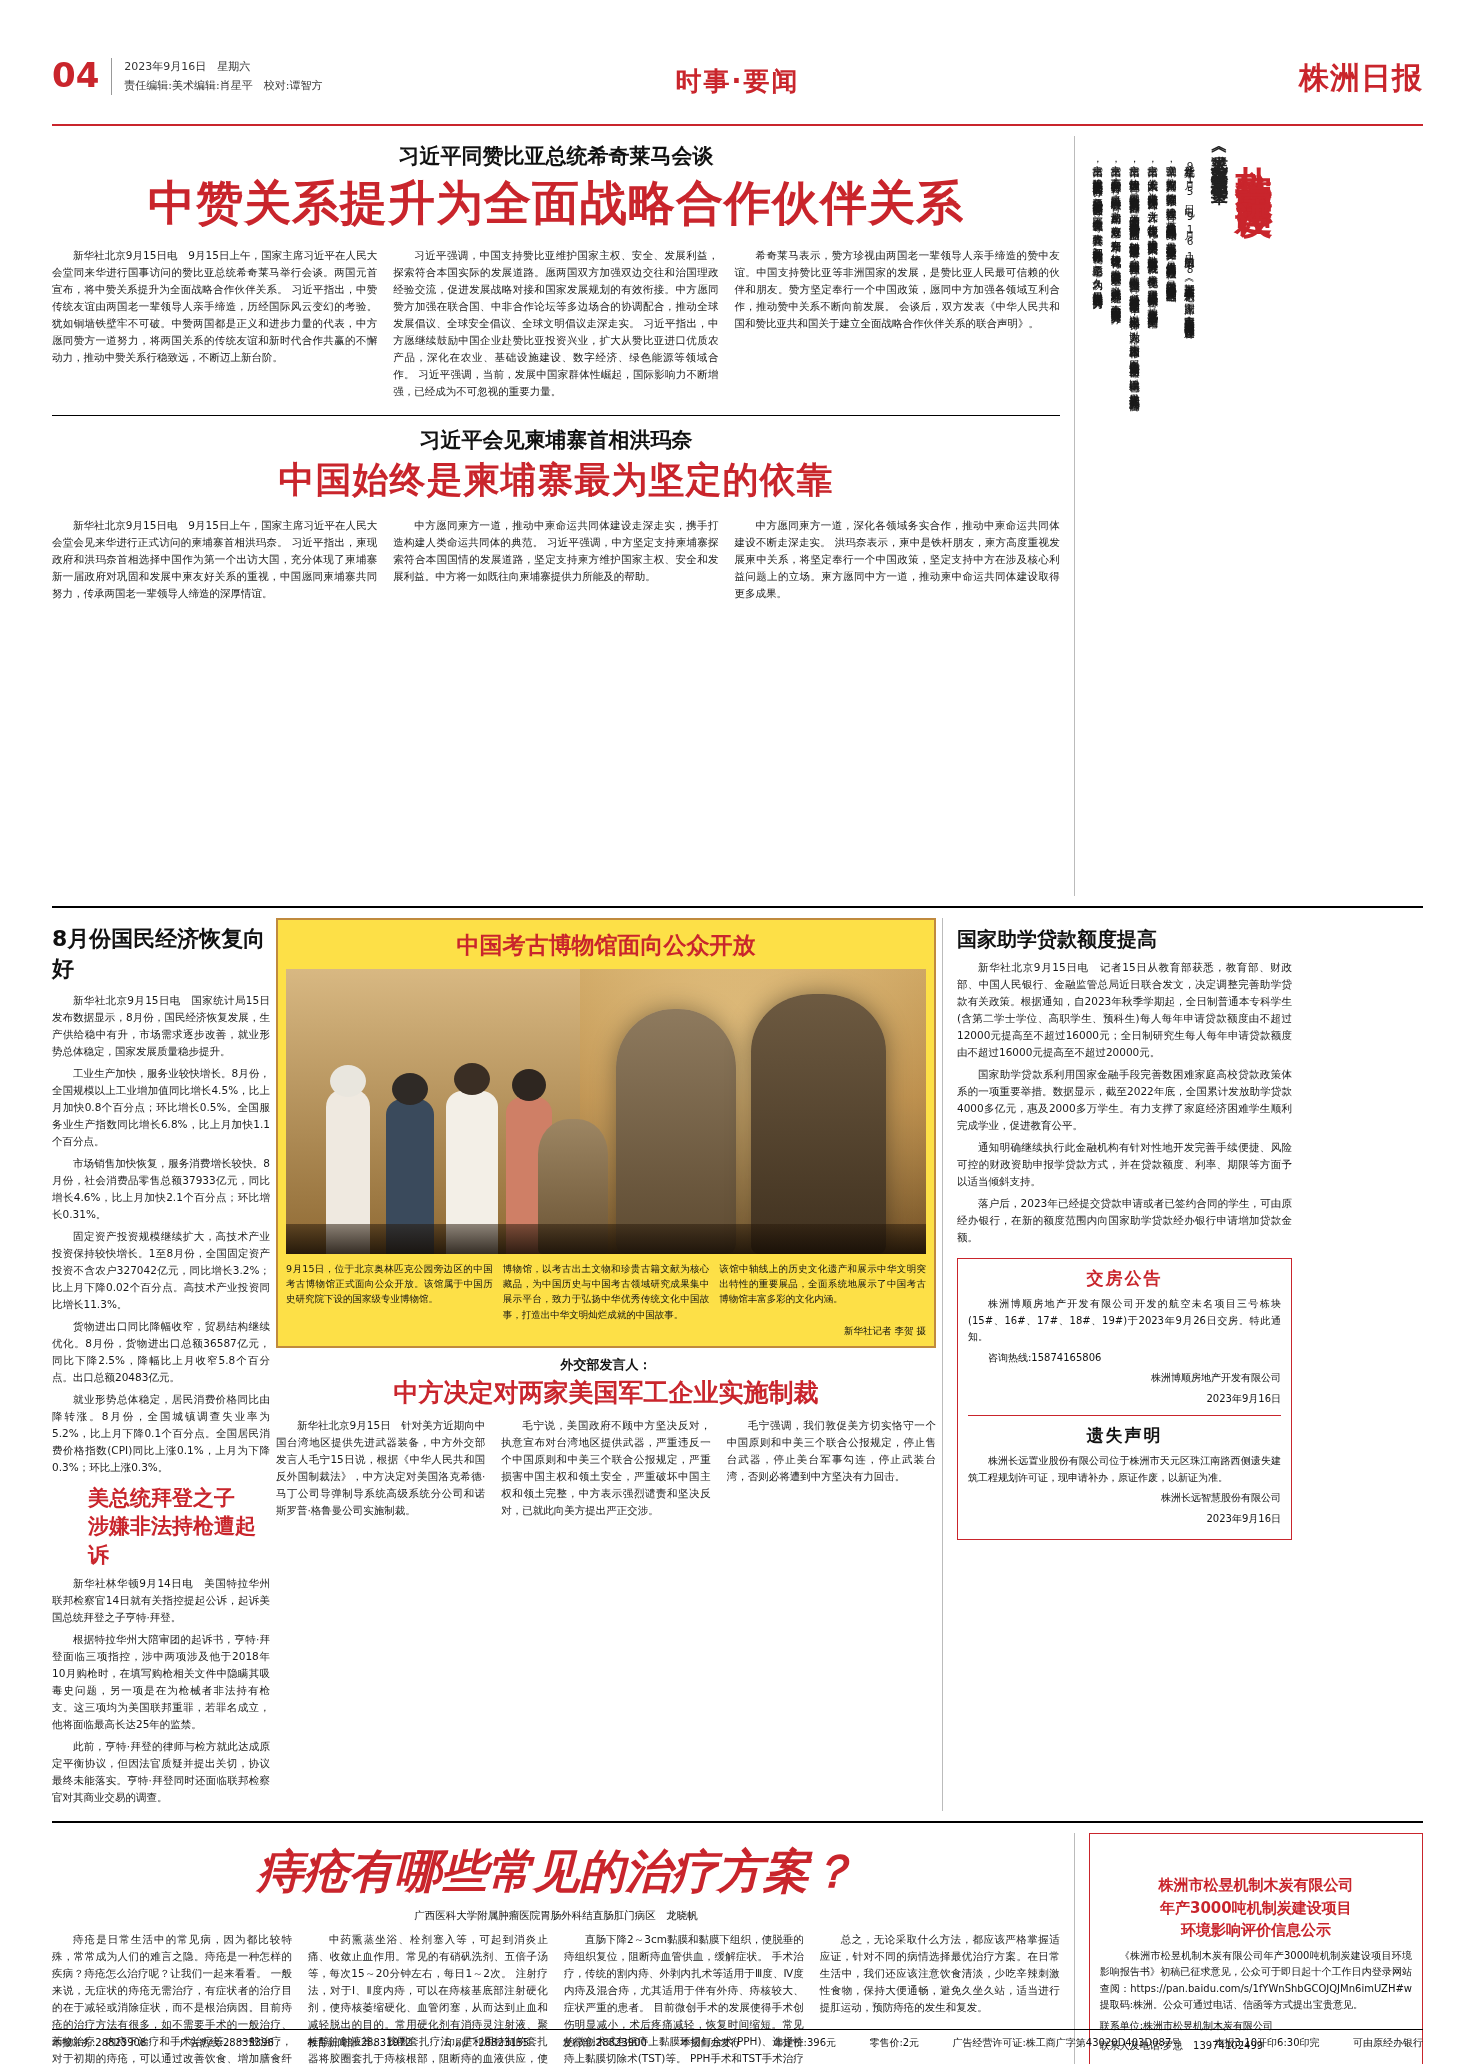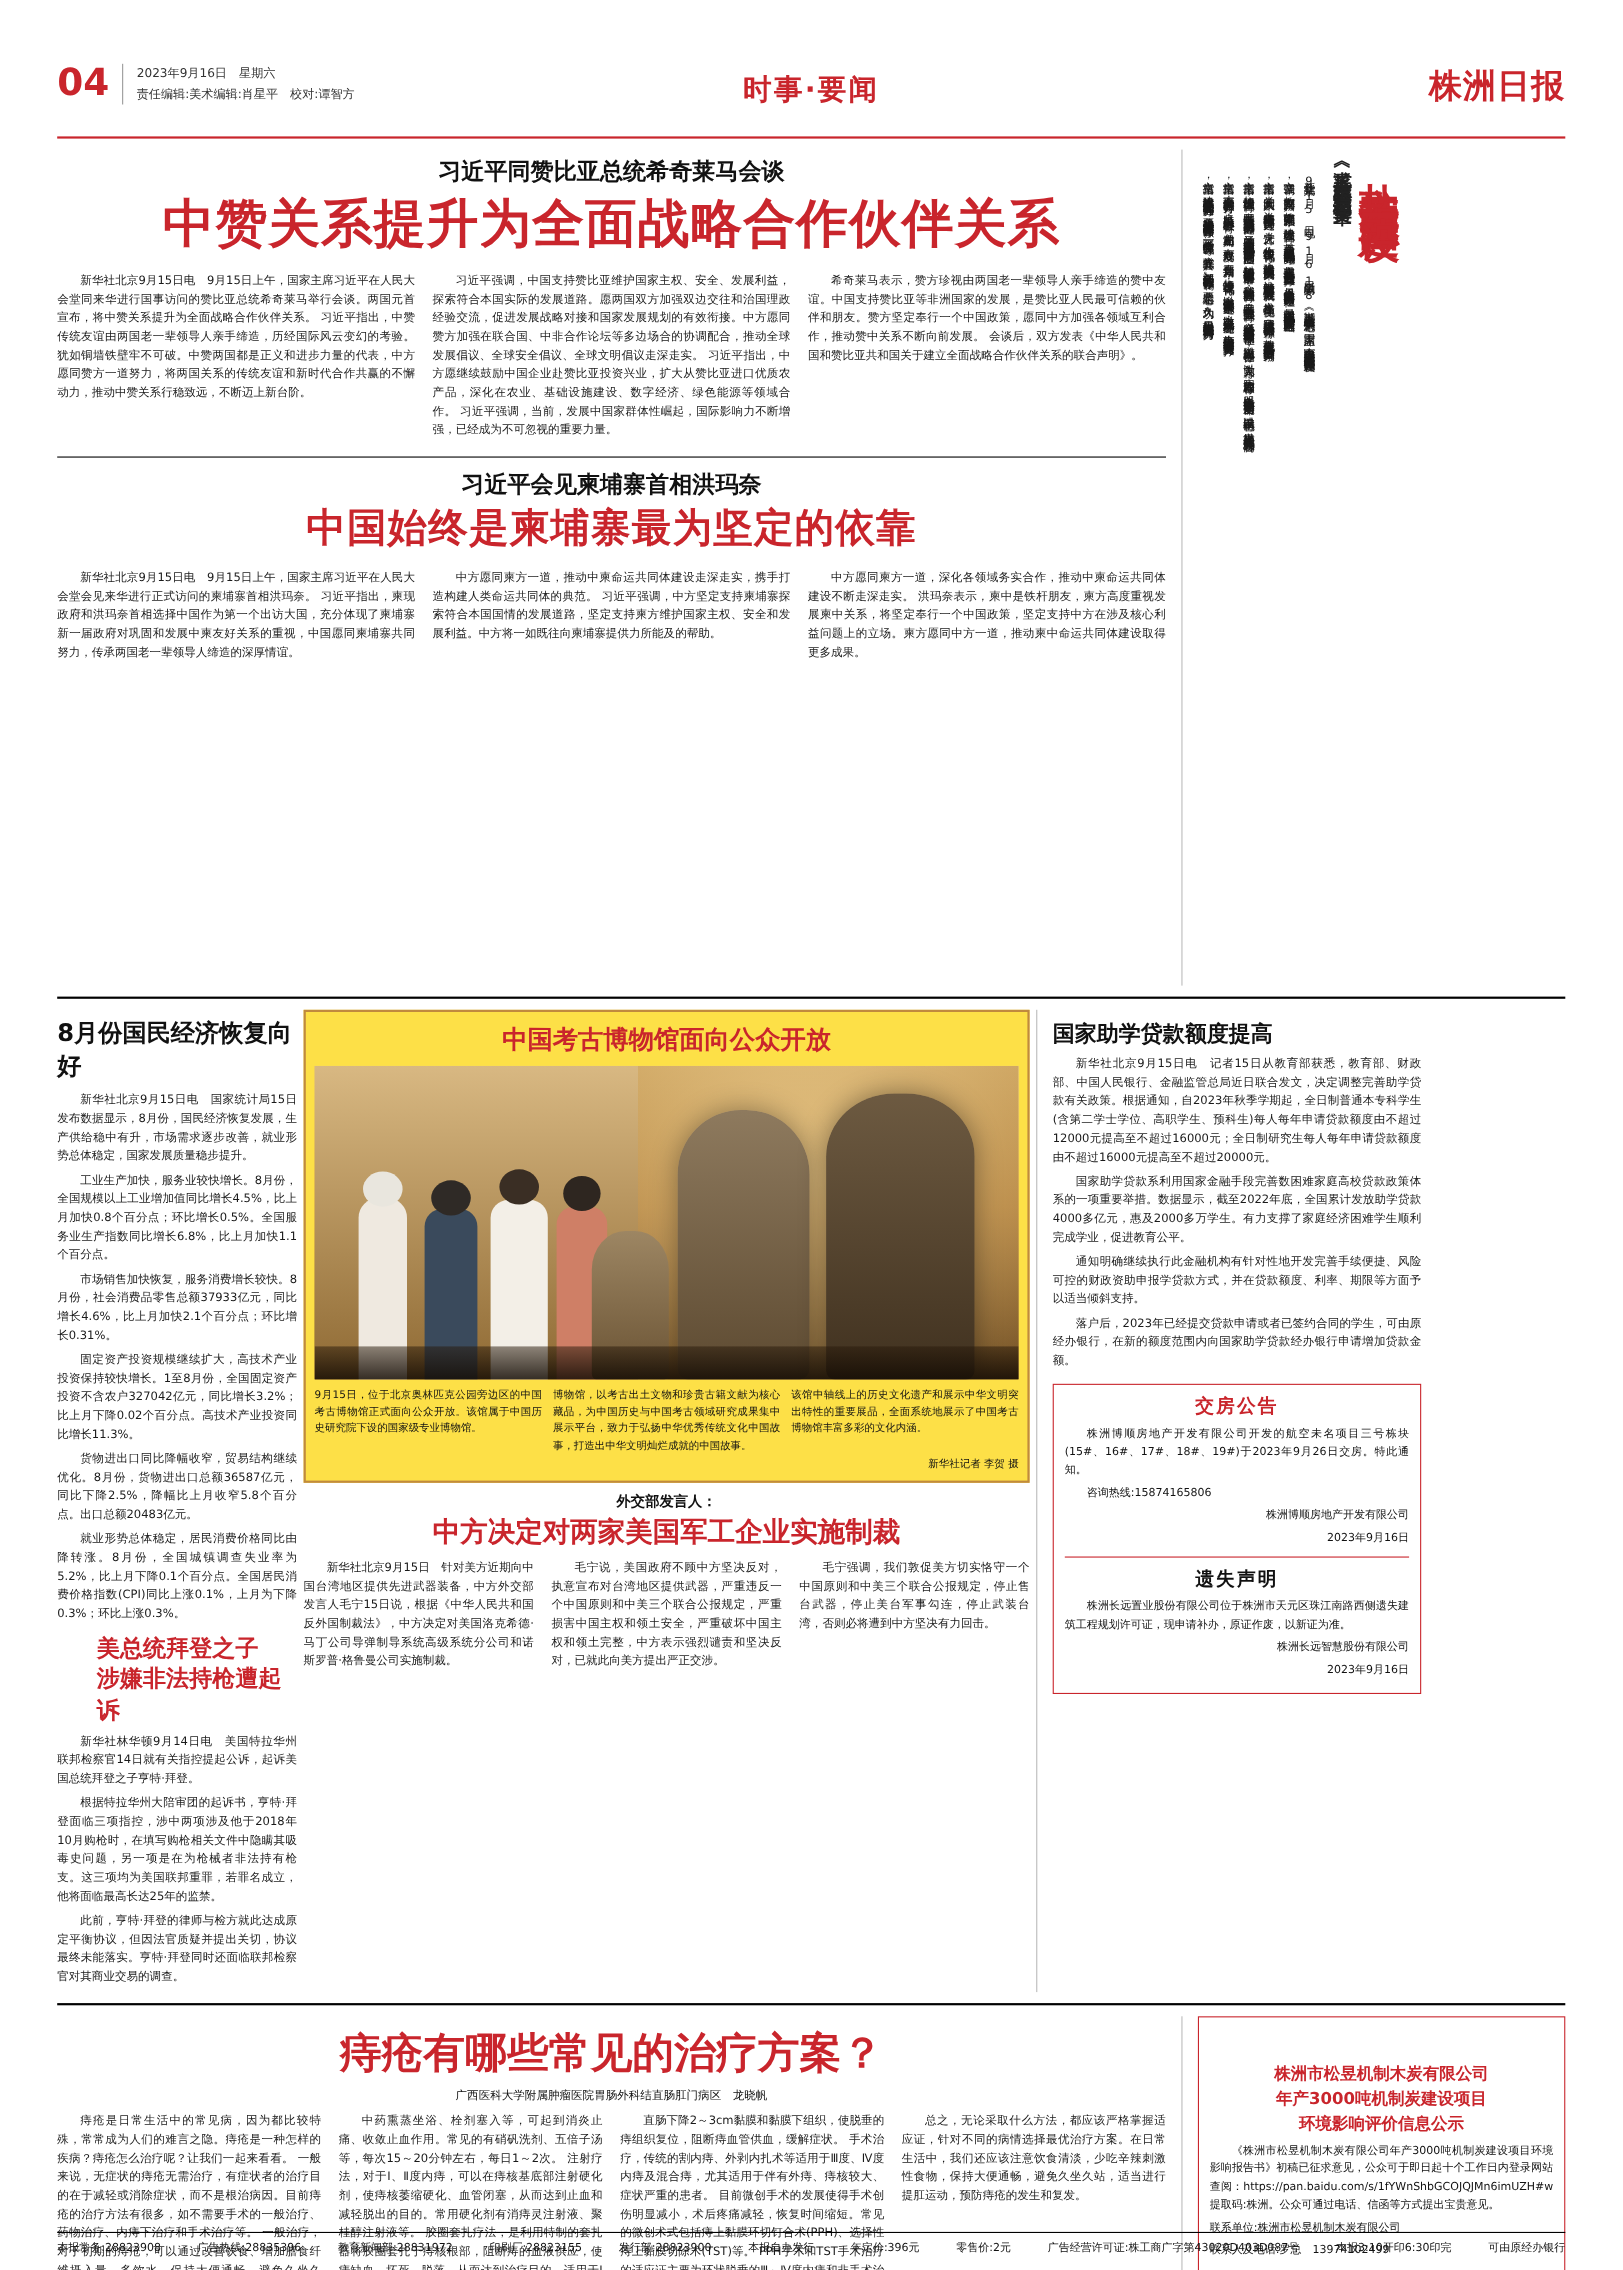--- a/index.html
+++ b/index.html
@@ -80,21 +80,21 @@
   .glass { position:absolute; background:rgba(255,255,255,0.12); }
 
   
   .diplo-head { text-align:center; font-size:13px; font-weight:bold; margin:8px 0 2px 0;}
   .diplo-title { text-align:center; font-size:25px; font-weight:bold; color:#c9252c; margin:2px 0 8px 0; }
 
   
   .bottom-area { display:flex; gap:14px; margin-top:6px; }
   .bottom-left { width:1010px; }
   .bottom-right { width:350px; border-left:1px solid #bbb; padding-left:14px; }
-  .bottom-head { text-align:center; font-size:38px; font-weight:bold; color:#c9252c; margin:8px 0 10px 0; }
+  .bottom-head { text-align:center; font-size:46px; font-weight:bold; color:#c9252c; margin:8px 0 10px 0;font-style:italic; }
 
   
   .notice { border:1px solid #c9252c; margin-bottom:10px; padding:8px 10px; }
   .notice-title { text-align:center; font-size:17px; font-weight:bold; color:#c9252c; margin-bottom:6px; letter-spacing:2px;}
   .notice-title-dark { text-align:center; font-size:17px; font-weight:bold; color:#111; margin-bottom:6px; letter-spacing:2px;}
   .notice-body { font-size:10px; line-height:1.65; text-align:justify; }
   .notice-body p { margin:0 0 4px 0; text-indent:2em;}
   .notice-body .right { text-align:right; text-indent:0; }
   .notice-sep { border-top:1px solid #c9252c; margin:8px 0; }
   .ad-box { border:1px solid #c9252c; padding:8px 10px; margin-bottom:10px; }

